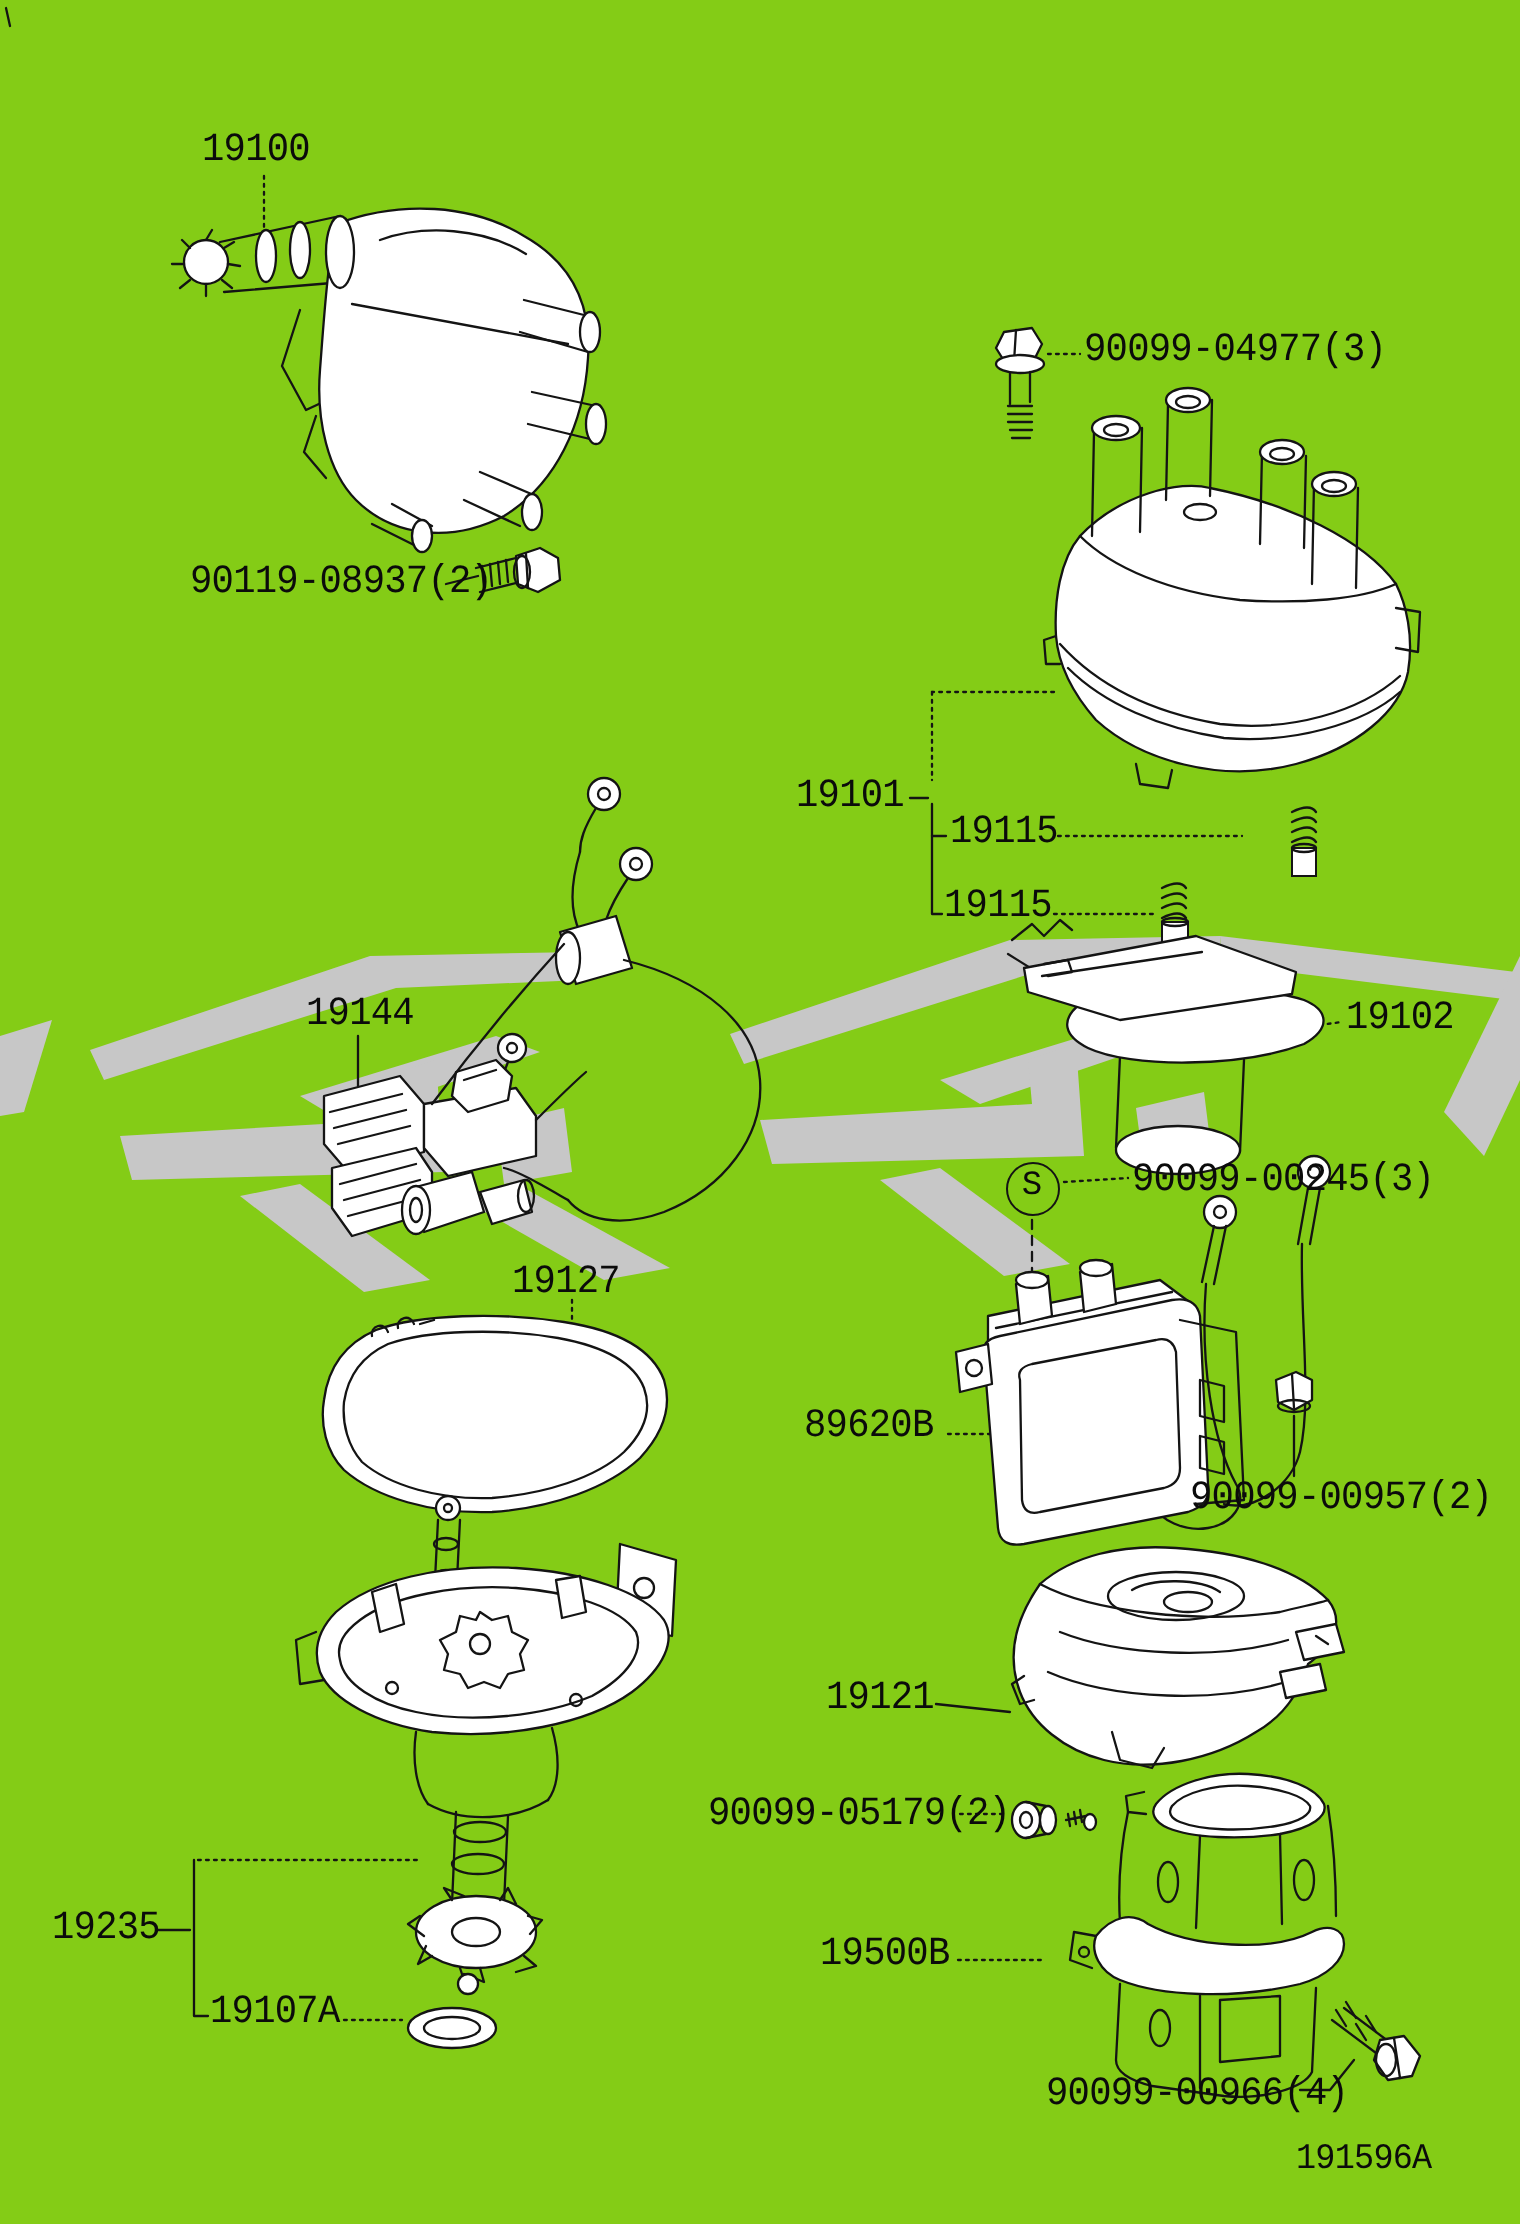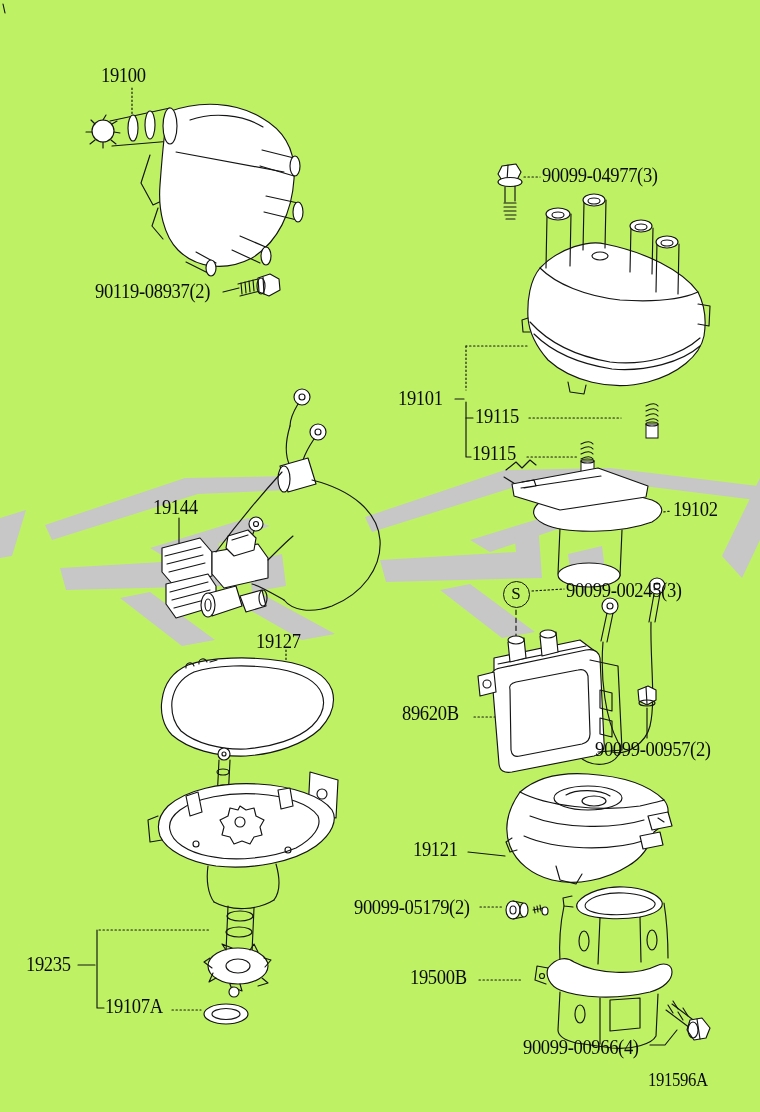--- a/index.html
+++ b/index.html
@@ -1,17 +1,17 @@
 <!DOCTYPE html>
 <html><head>
 <meta charset="utf-8">
 <style>
   html,body{margin:0;padding:0;background:#fff;}
-  .page{position:relative;width:760px;height:1112px;background:#bef264;overflow:hidden;
-        font-family:Liberation Serif, serif;}
+  .page{position:relative;width:760px;height:1112px;background:#84cc16;overflow:hidden;
+        font-family:Liberation Mono, monospace;}
   .layer{position:absolute;left:0;top:0;width:760px;height:1112px;}
   svg.layer{display:block;}
   #art-svg path,#art-svg line,#art-svg ellipse,#art-svg circle,#art-svg polygon,#art-svg polyline{
      stroke:#141414;stroke-width:1.15;fill:none;stroke-linecap:round;stroke-linejoin:round;}
   #art-svg .wf{fill:#ffffff;}
   #watermark-svg polygon{stroke:none;}
   .part-label{position:absolute;font-size:20px;line-height:1.05;color:#0b0b0b;white-space:nowrap;
      transform:scaleX(.93);transform-origin:0 0;letter-spacing:-0.4px;}
   .part-label.small{font-size:18px;}
   .circled-symbol{position:absolute;width:27px;height:27px;border:1.7px solid #141414;border-radius:50%;

